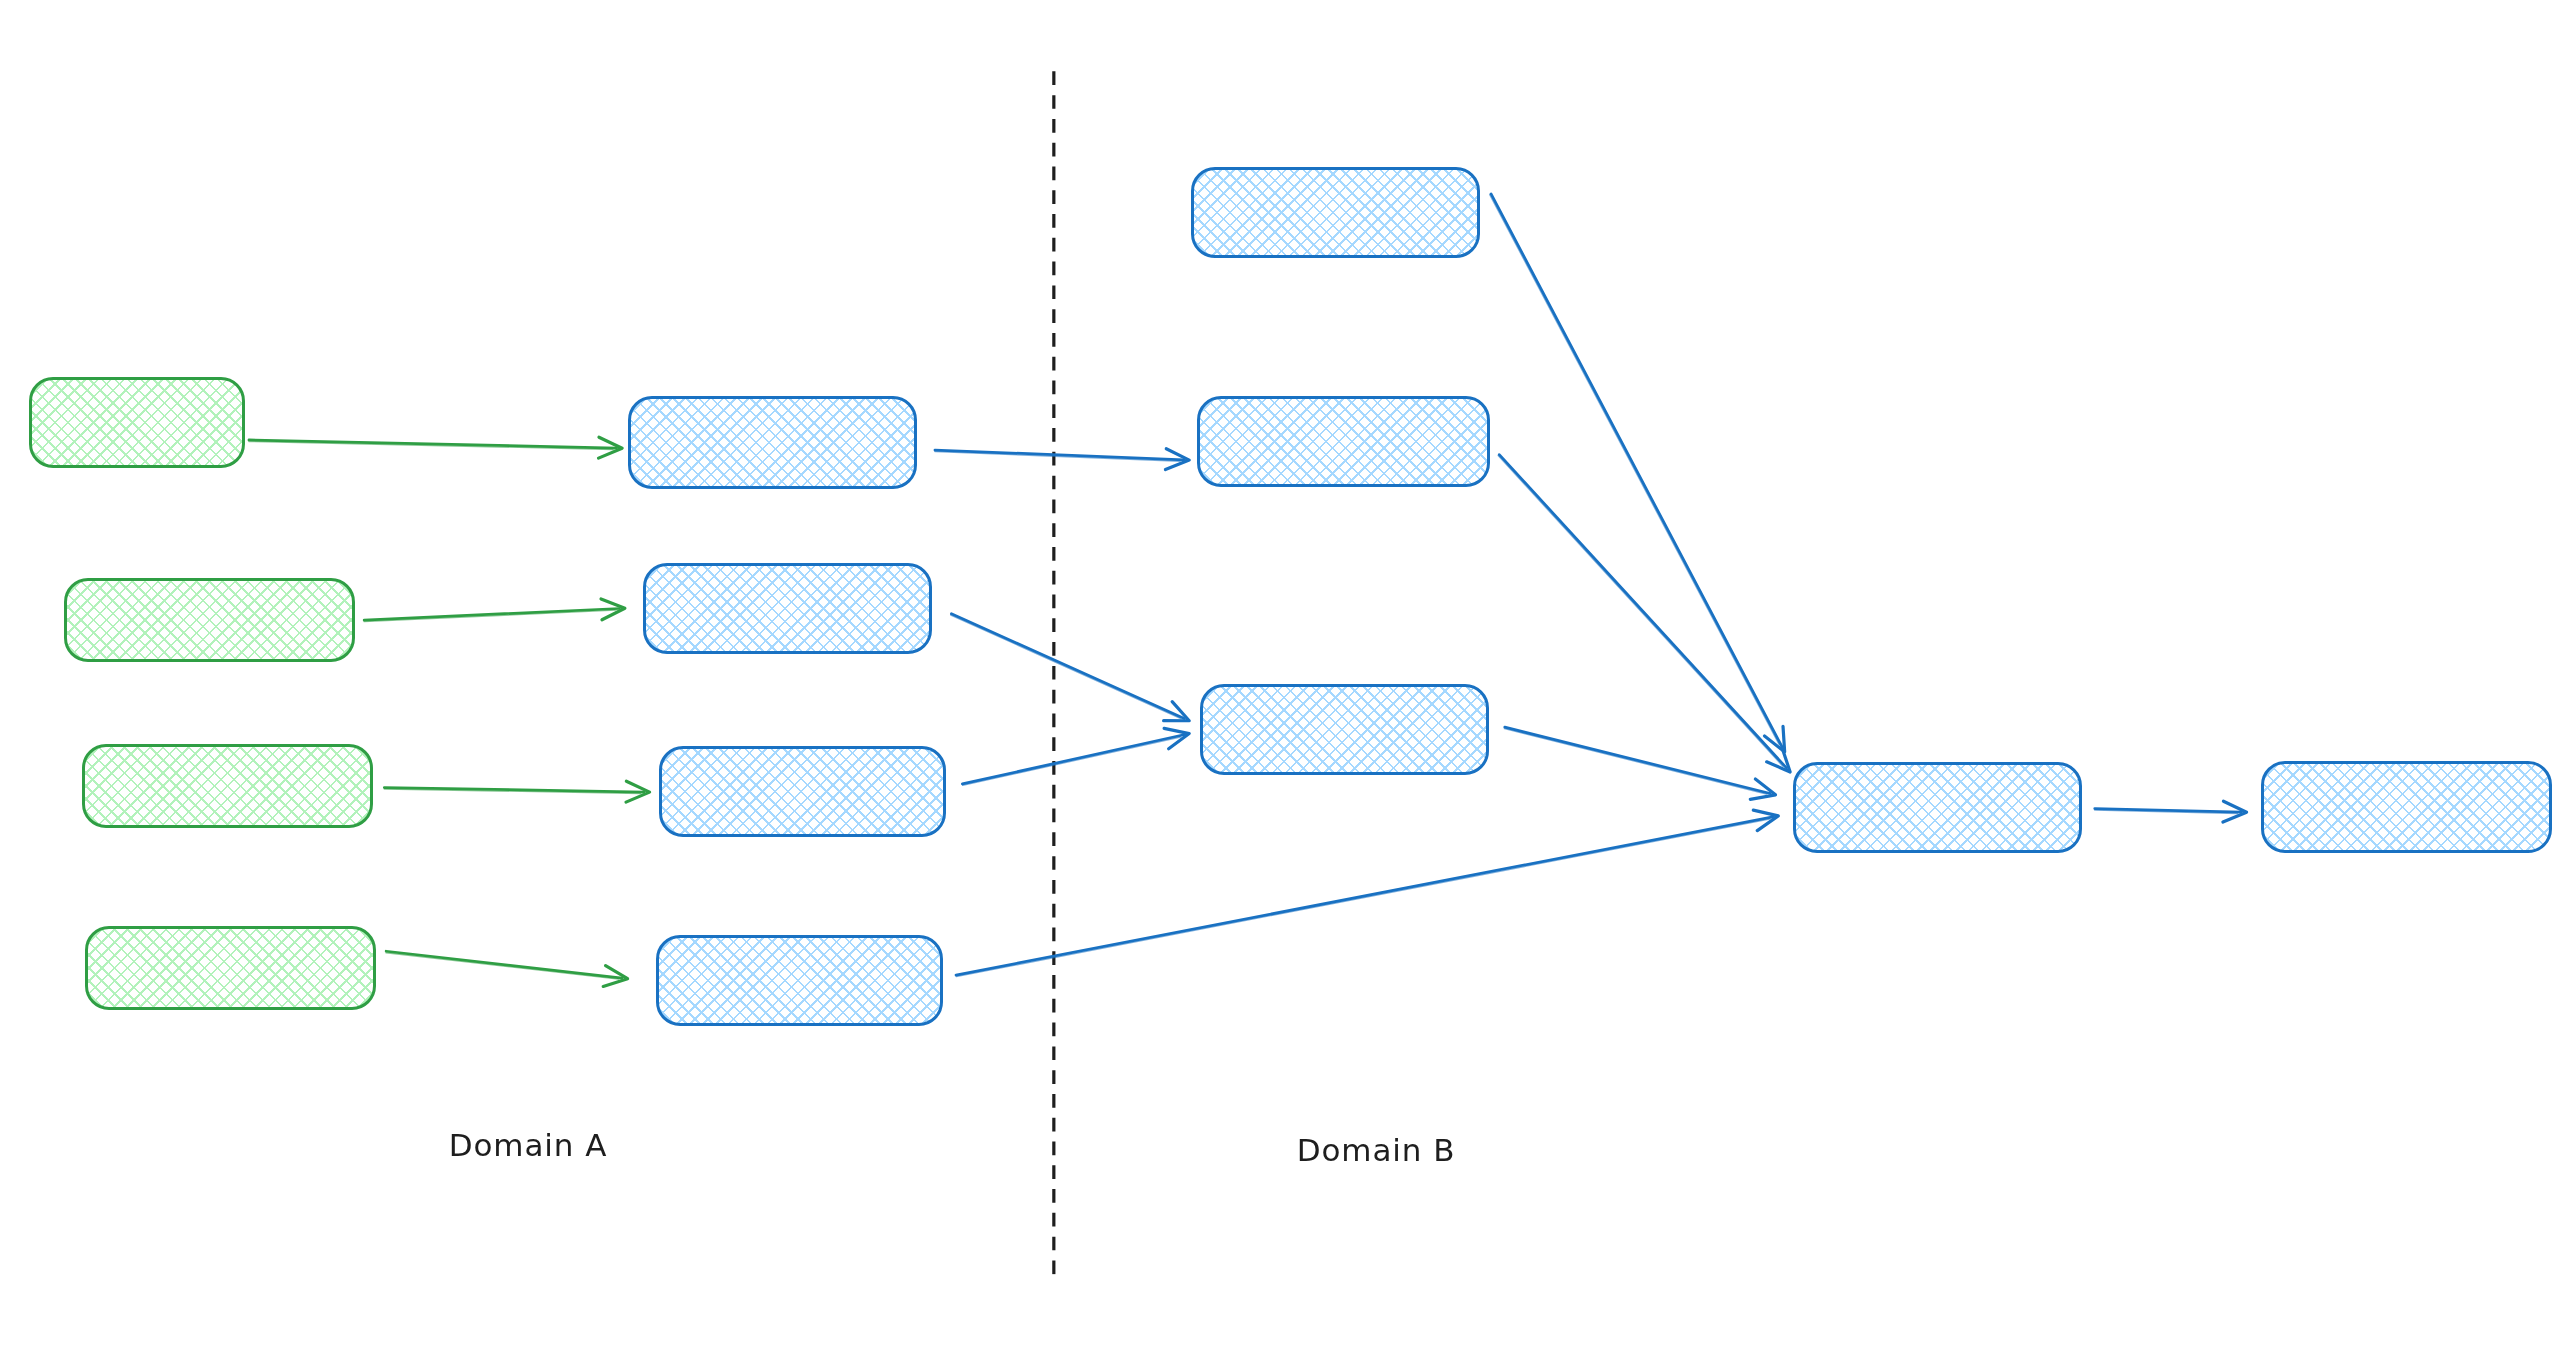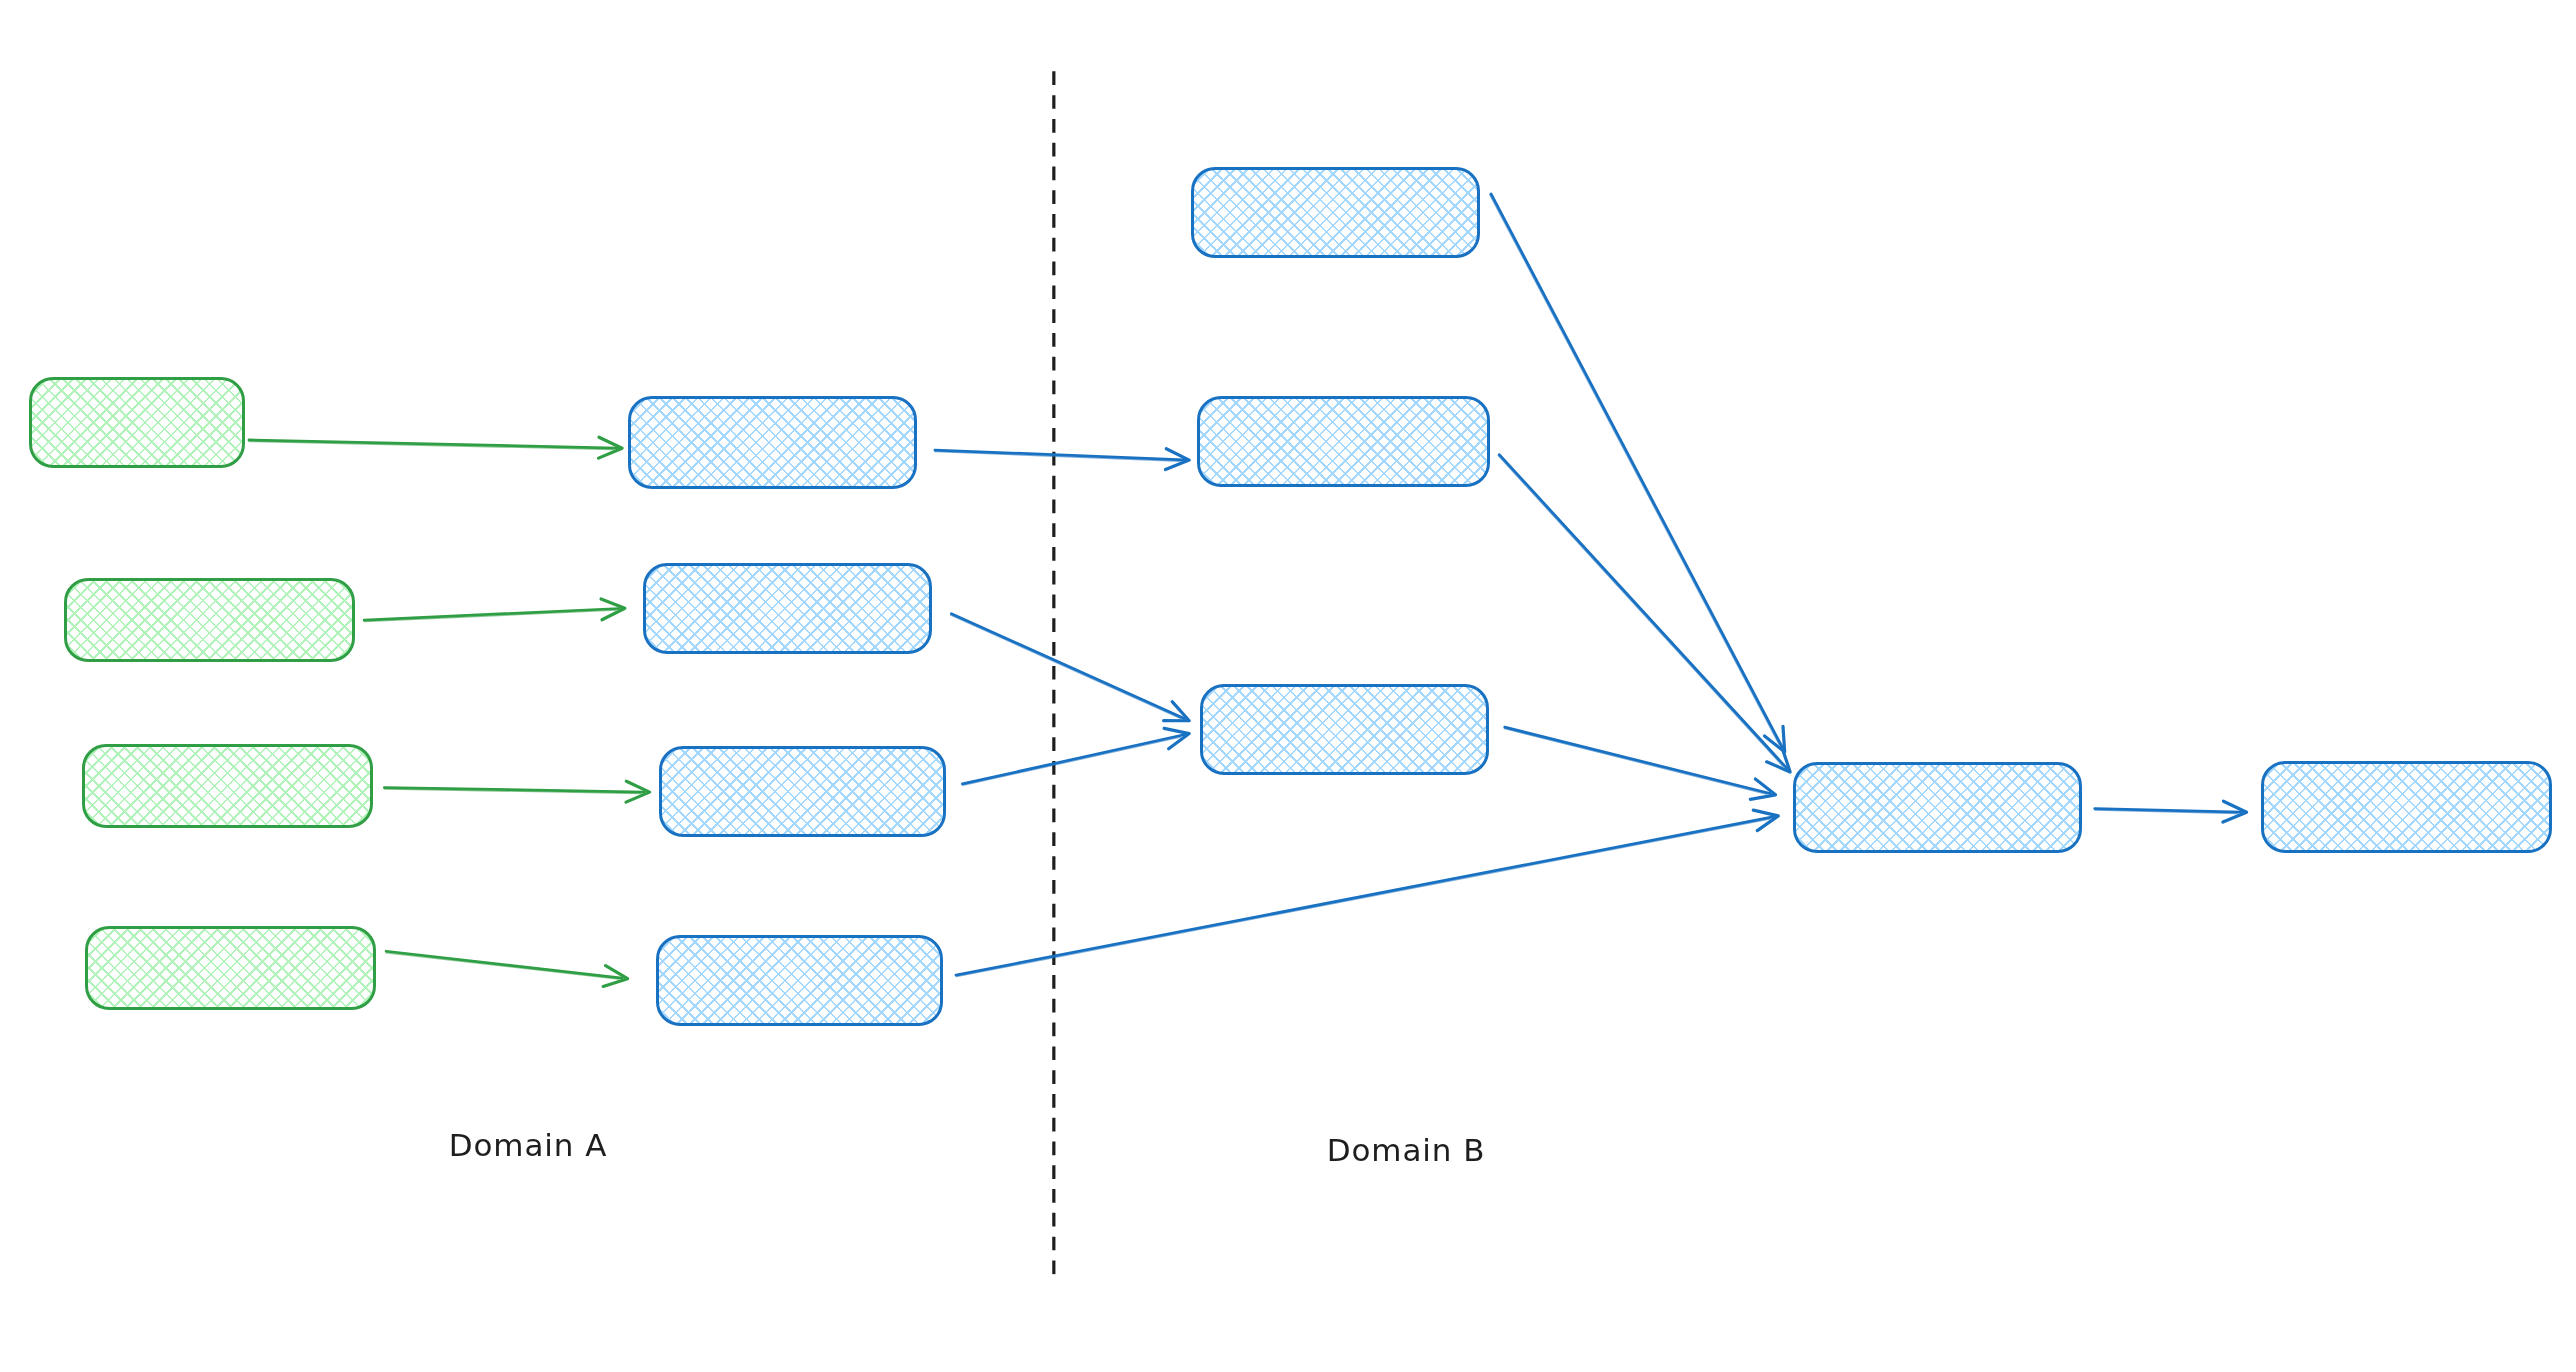--- a/index.html
+++ b/index.html
@@ -100,21 +100,21 @@
         <line x1="1644.611942999942" y1="796.5522280002325" x2="1930.9105179984886" y2="868.1268717498692" stroke="#1971c2" stroke-width="1.6" stroke-linecap="round" opacity="0.55" data-interactable="false"></line>
         <path d="M 1913.427760934789 873.8756161590975 L 1941 869 L 1918.9659613702715 851.7228144171677" fill="none" stroke="#1971c2" stroke-width="3.5" stroke-linecap="round" stroke-linejoin="round" data-interactable="false"></path>
       </g>
       <g data-interactable="true">
         <line x1="2290" y1="884" x2="2450.001741149195" y2="887.8554636421493" stroke="#1971c2" stroke-width="3" stroke-linecap="round" data-interactable="false"></line>
         <line x1="2289.96145697124" y1="885.599535693548" x2="2445.964358886565" y2="889.3586417637968" stroke="#1971c2" stroke-width="1.6" stroke-linecap="round" opacity="0.55" data-interactable="false"></line>
         <path d="M 2430.165893200048 898.7980982514825 L 2456 888 L 2430.715964500482 875.97013928347" fill="none" stroke="#1971c2" stroke-width="3.5" stroke-linecap="round" stroke-linejoin="round" data-interactable="false"></path>
       </g>
     </svg>
   <div class="canvas-label" id="canvas-label-0" data-interactable="true" style="left: 528px; top: 1127px;">Domain A</div>
-  <div class="canvas-label" id="canvas-label-1" data-interactable="true" style="left: 1406px; top: 1132px;">Domain B</div>
+  <div class="canvas-label" id="canvas-label-1" data-interactable="true" style="left: 1376px; top: 1132px;">Domain B</div>
 <div class="node" data-interactable="true" style="left: 29px; top: 377px; width: 216px; height: 91px; border: 3.2px solid rgb(47, 158, 68); background-image: repeating-linear-gradient(45deg, rgb(178, 242, 187) 0px, rgb(178, 242, 187) 1.8px, transparent 1.8px, transparent 9.1px), repeating-linear-gradient(135deg, rgb(178, 242, 187) 0px, rgb(178, 242, 187) 1.8px, transparent 1.8px, transparent 9.1px);"></div>
     <div class="node" data-interactable="true" style="left: 64px; top: 578px; width: 291px; height: 84px; border: 3.2px solid rgb(47, 158, 68); background-image: repeating-linear-gradient(45deg, rgb(178, 242, 187) 0px, rgb(178, 242, 187) 1.8px, transparent 1.8px, transparent 9.1px), repeating-linear-gradient(135deg, rgb(178, 242, 187) 0px, rgb(178, 242, 187) 1.8px, transparent 1.8px, transparent 9.1px);"></div>
     <div class="node" data-interactable="true" style="left: 82px; top: 744px; width: 291px; height: 84px; border: 3.2px solid rgb(47, 158, 68); background-image: repeating-linear-gradient(45deg, rgb(178, 242, 187) 0px, rgb(178, 242, 187) 1.8px, transparent 1.8px, transparent 9.1px), repeating-linear-gradient(135deg, rgb(178, 242, 187) 0px, rgb(178, 242, 187) 1.8px, transparent 1.8px, transparent 9.1px);"></div>
     <div class="node" data-interactable="true" style="left: 85px; top: 926px; width: 291px; height: 84px; border: 3.2px solid rgb(47, 158, 68); background-image: repeating-linear-gradient(45deg, rgb(178, 242, 187) 0px, rgb(178, 242, 187) 1.8px, transparent 1.8px, transparent 9.1px), repeating-linear-gradient(135deg, rgb(178, 242, 187) 0px, rgb(178, 242, 187) 1.8px, transparent 1.8px, transparent 9.1px);"></div>
     <div class="node" data-interactable="true" style="left: 628px; top: 396px; width: 289px; height: 93px; border: 3.2px solid rgb(25, 113, 194); background-image: repeating-linear-gradient(45deg, rgb(165, 216, 255) 0px, rgb(165, 216, 255) 1.8px, transparent 1.8px, transparent 9.1px), repeating-linear-gradient(135deg, rgb(165, 216, 255) 0px, rgb(165, 216, 255) 1.8px, transparent 1.8px, transparent 9.1px);"></div>
     <div class="node" data-interactable="true" style="left: 643px; top: 563px; width: 289px; height: 91px; border: 3.2px solid rgb(25, 113, 194); background-image: repeating-linear-gradient(45deg, rgb(165, 216, 255) 0px, rgb(165, 216, 255) 1.8px, transparent 1.8px, transparent 9.1px), repeating-linear-gradient(135deg, rgb(165, 216, 255) 0px, rgb(165, 216, 255) 1.8px, transparent 1.8px, transparent 9.1px);"></div>
     <div class="node" data-interactable="true" style="left: 659px; top: 746px; width: 287px; height: 91px; border: 3.2px solid rgb(25, 113, 194); background-image: repeating-linear-gradient(45deg, rgb(165, 216, 255) 0px, rgb(165, 216, 255) 1.8px, transparent 1.8px, transparent 9.1px), repeating-linear-gradient(135deg, rgb(165, 216, 255) 0px, rgb(165, 216, 255) 1.8px, transparent 1.8px, transparent 9.1px);"></div>
     <div class="node" data-interactable="true" style="left: 656px; top: 935px; width: 287px; height: 91px; border: 3.2px solid rgb(25, 113, 194); background-image: repeating-linear-gradient(45deg, rgb(165, 216, 255) 0px, rgb(165, 216, 255) 1.8px, transparent 1.8px, transparent 9.1px), repeating-linear-gradient(135deg, rgb(165, 216, 255) 0px, rgb(165, 216, 255) 1.8px, transparent 1.8px, transparent 9.1px);"></div>
     <div class="node" data-interactable="true" style="left: 1191px; top: 167px; width: 289px; height: 91px; border: 3.2px solid rgb(25, 113, 194); background-image: repeating-linear-gradient(45deg, rgb(165, 216, 255) 0px, rgb(165, 216, 255) 1.8px, transparent 1.8px, transparent 9.1px), repeating-linear-gradient(135deg, rgb(165, 216, 255) 0px, rgb(165, 216, 255) 1.8px, transparent 1.8px, transparent 9.1px);"></div>
     <div class="node" data-interactable="true" style="left: 1197px; top: 396px; width: 293px; height: 91px; border: 3.2px solid rgb(25, 113, 194); background-image: repeating-linear-gradient(45deg, rgb(165, 216, 255) 0px, rgb(165, 216, 255) 1.8px, transparent 1.8px, transparent 9.1px), repeating-linear-gradient(135deg, rgb(165, 216, 255) 0px, rgb(165, 216, 255) 1.8px, transparent 1.8px, transparent 9.1px);"></div>

